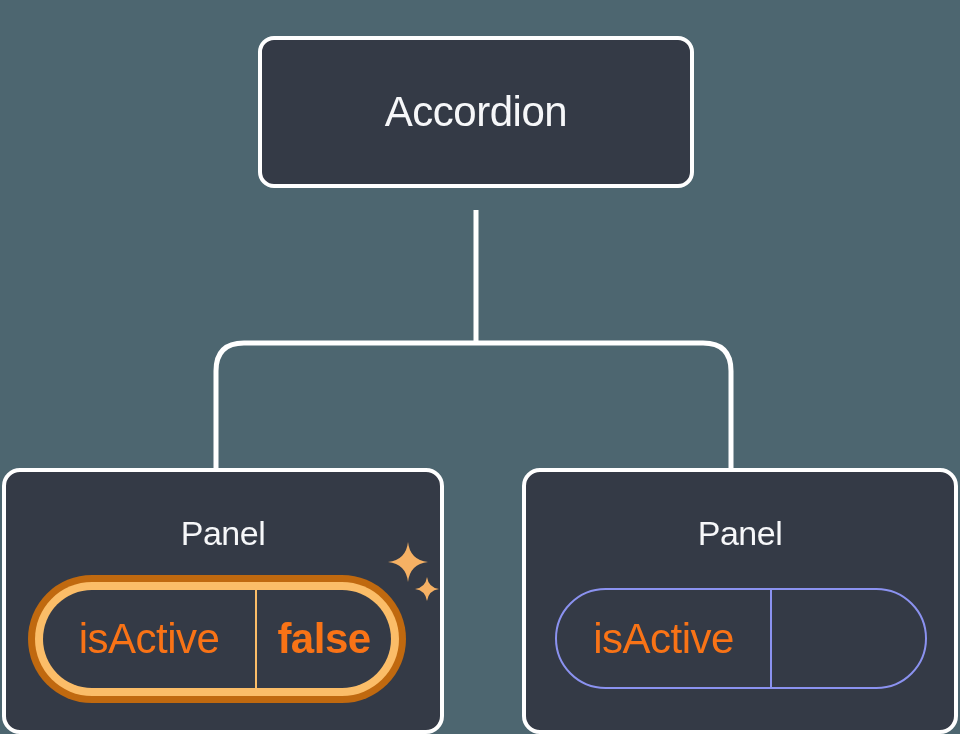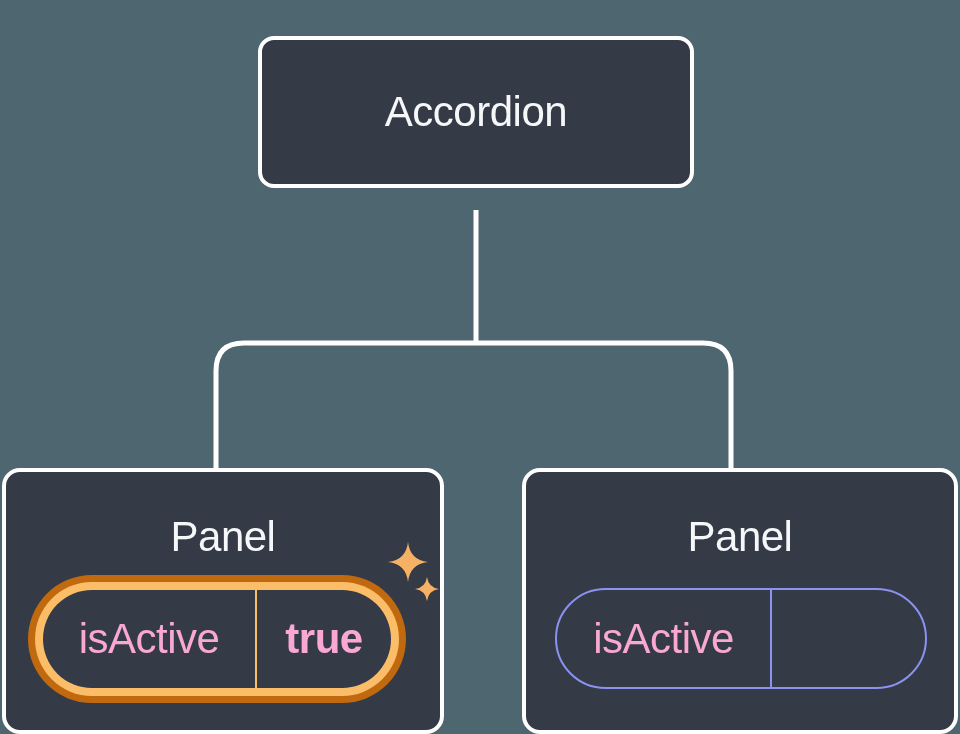--- a/index.html
+++ b/index.html
@@ -25,42 +25,42 @@
   .node-label{
     color:#f6f7f9;
     font-size:42px;font-weight:500;letter-spacing:-0.5px;
   }
   .node-panel{top:468px;height:266px;border-radius:18px;}
   .node-panel-left{left:2px;width:442px;}
   .node-panel-right{left:522px;width:436px;}
   .panel-title{
     position:absolute;top:44px;left:0;width:100%;
     text-align:center;
-    color:#f6f7f9;font-size:42px;font-weight:500;letter-spacing:-0.5px;
+    color:#f6f7f9;font-size:34px;font-weight:500;letter-spacing:-0.5px;
     line-height:1.0;
   }
   
   .pill-active-outer{
     position:absolute;left:22px;top:103px;width:378px;height:128px;
     background:#c0690f;border-radius:999px;
     padding:7px;box-sizing:border-box;
   }
   .pill-active-mid{
     width:100%;height:100%;
     background:#fbbd68;border-radius:999px;
     padding:8px;box-sizing:border-box;
   }
   .pill-core{
     width:100%;height:100%;
     background:#343a46;border-radius:999px;
     display:flex;align-items:stretch;overflow:hidden;
   }
   .pill-cell{
     display:flex;align-items:center;justify-content:center;
-    color:#f9a8d4;font-size:42px;letter-spacing:-0.5px;
+    color:#f97316;font-size:42px;letter-spacing:-0.5px;
   }
   .pill-cell.name{width:212px;}
   .pill-cell.value{flex:1;}
   .pill-cell.bold{font-weight:700;}
   .pill-divider-orange{width:2px;background:#fbbd68;}
   
   .pill-inactive{
     position:absolute;left:29px;top:116px;width:372px;height:101px;
     border:2px solid #8b92f0;border-radius:999px;
     box-sizing:border-box;
@@ -85,21 +85,21 @@
   </div>
 
   <div class="node node-panel node-panel-left">
     <div class="panel-title">Panel</div>
 
     <div class="pill-active-outer">
       <div class="pill-active-mid">
         <div class="pill-core">
           <div class="pill-cell name">isActive</div>
           <div class="pill-divider-orange"></div>
-          <div class="pill-cell value bold">true</div>
+          <div class="pill-cell value bold">false</div>
         </div>
       </div>
     </div>
 
     <svg class="sparkles" width="80" height="72" viewBox="0 0 80 72">
       <path d="M 39 2 Q 41 20 59 22 Q 41 24 39 42 Q 37 24 19 22 Q 37 20 39 2 Z" fill="#f6b164"></path>
       <path d="M 58 37 Q 59.5 47.5 70 49 Q 59.5 50.5 58 61 Q 56.5 50.5 46 49 Q 56.5 47.5 58 37 Z" fill="#f6b164"></path>
     </svg>
   </div>
 

